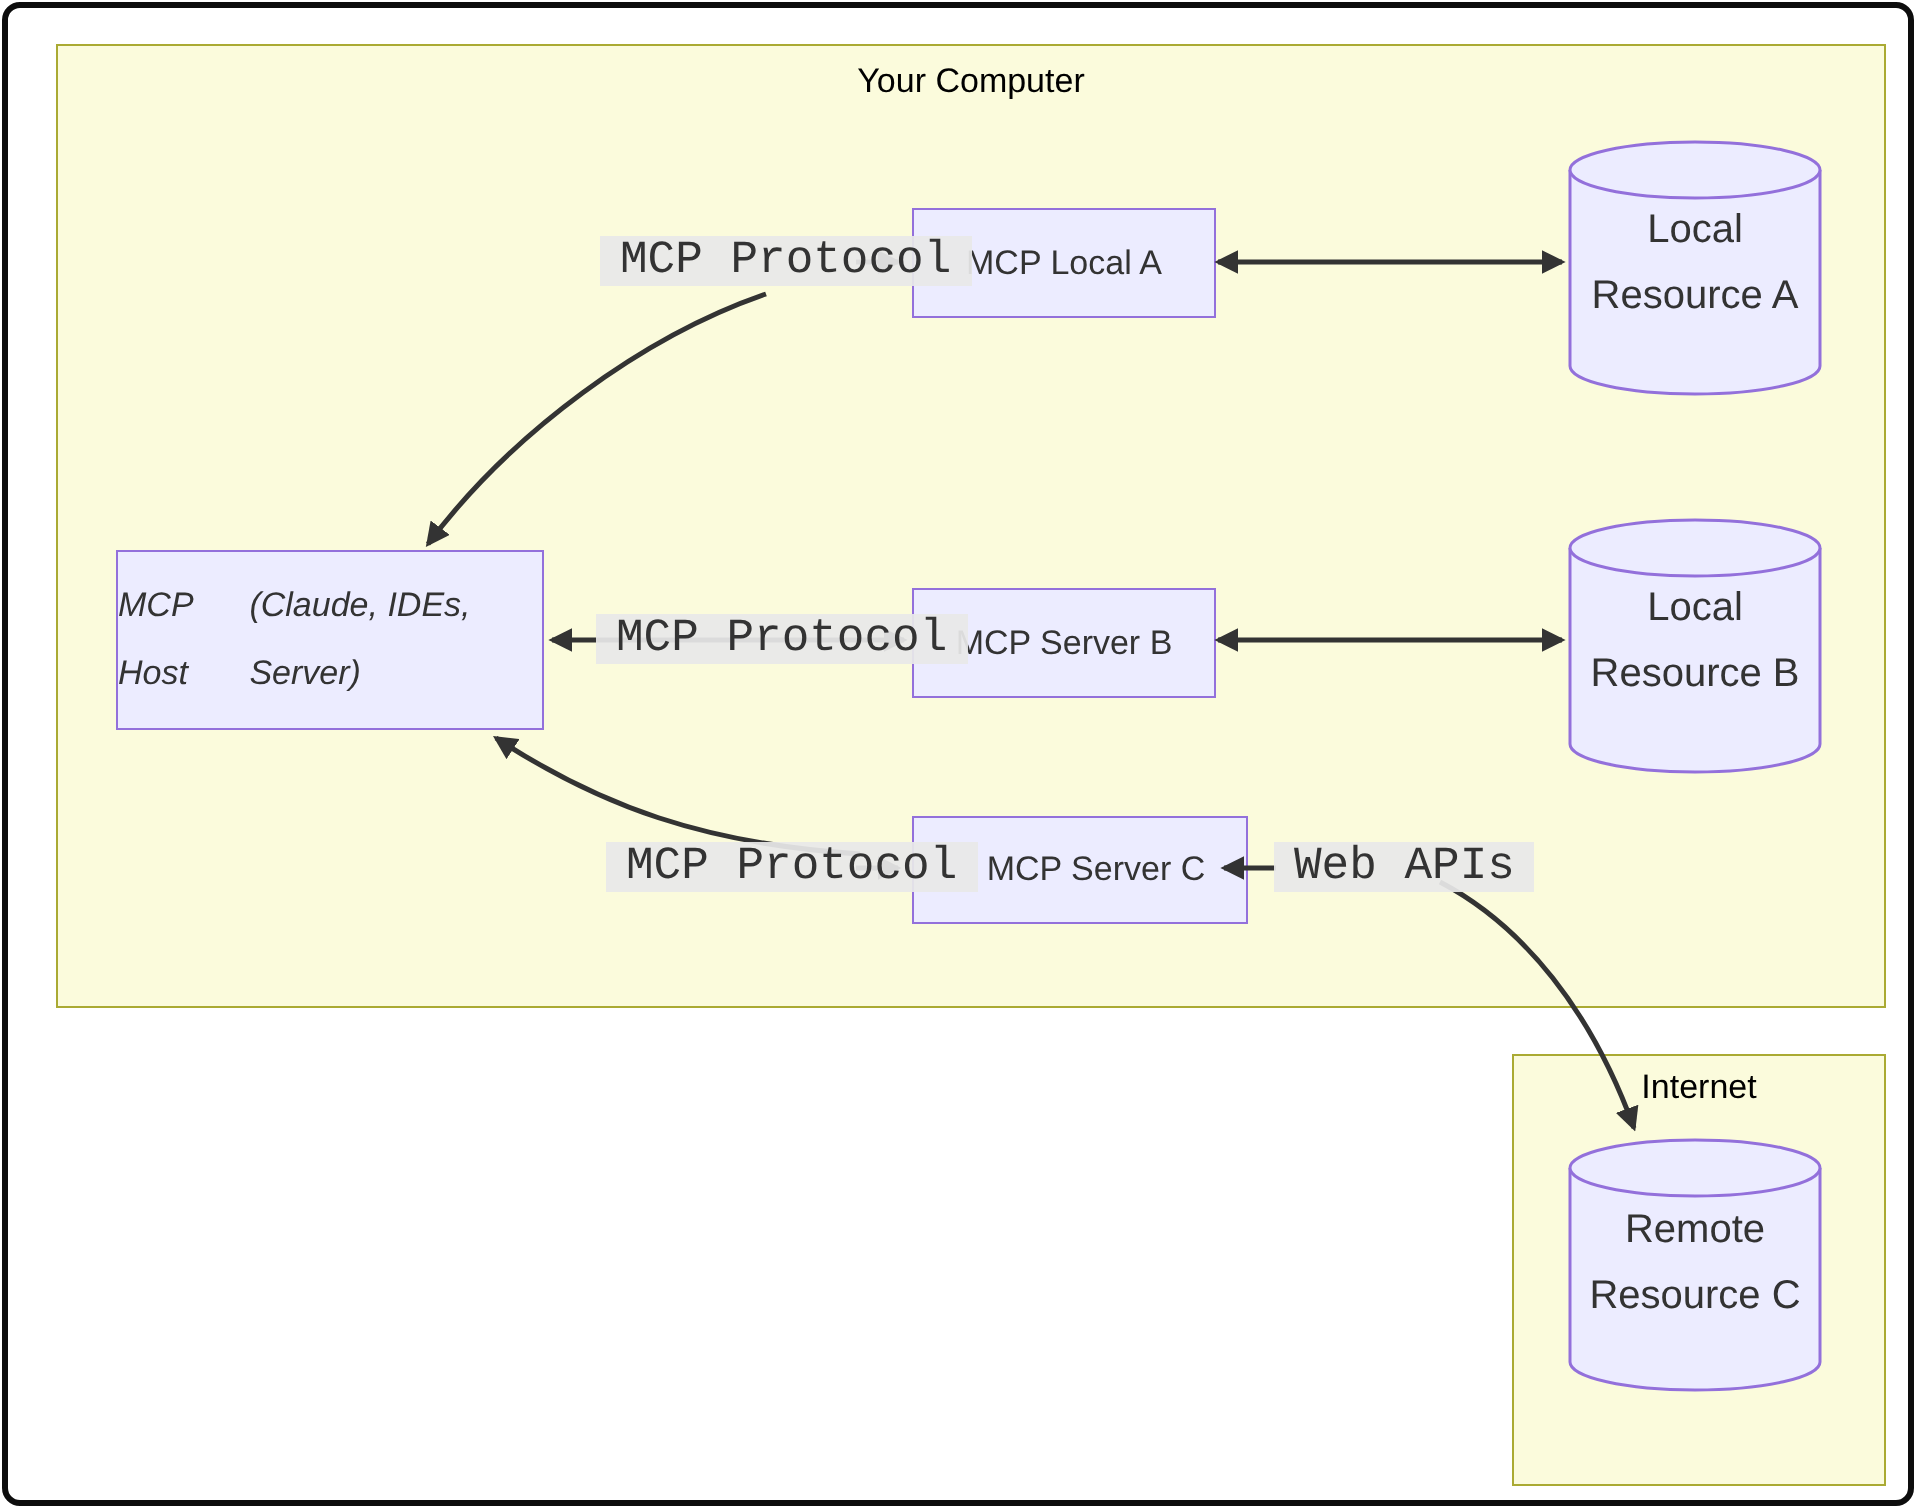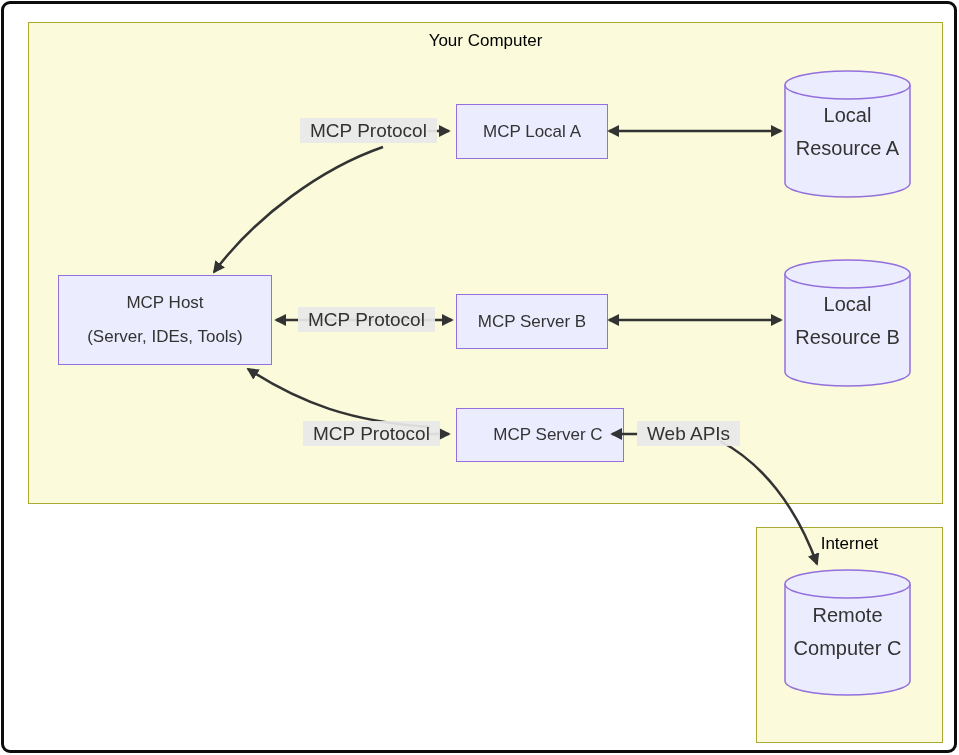--- a/index.html
+++ b/index.html
@@ -6,28 +6,28 @@
   .stage{position:relative;width:959px;height:755px;background:#ffffff;overflow:hidden;
          font-family:"Liberation Sans",sans-serif;color:#333333;}
   .frame{position:absolute;left:1px;top:1px;right:2px;bottom:2px;
          border:3px solid #0d0d0d;border-radius:9px;z-index:0;}
   .cluster{position:absolute;background:#fbfbdc;border:1.5px solid #aaaa33;z-index:1;}
   .cluster-title{position:absolute;left:0;right:0;top:8px;text-align:center;
                  font-size:17px;color:#000000;}
   .node{position:absolute;background:#ececff;border:1.5px solid #9370db;
         display:flex;align-items:center;justify-content:center;
         font-size:17px;z-index:3;}
-  .node-multi{flex-direction:column;line-height:34px;}
+  .node-multi{flex-direction:row;line-height:34px;font-style:italic;}
   .svg-layer{position:absolute;left:0;top:0;width:959px;height:755px;pointer-events:none;}
   .cyl-svg{z-index:2;}
   .edge-svg{z-index:4;}
   .cyl-label{position:absolute;width:125px;text-align:center;font-size:20px;
              line-height:33px;z-index:3;}
   .edge-label{position:absolute;background:rgba(232,232,232,0.93);color:#333333;
-              font-size:19px;line-height:25px;padding:0 10px;white-space:nowrap;z-index:5;}
+              font-size:23px;line-height:25px;padding:0 10px;white-space:nowrap;z-index:5;font-family:Liberation Mono, monospace;}
 </style>
 </head>
 <body>
 
 <div class="stage">
 
   <div class="frame"></div>
 
   <div class="cluster" style="left:28px;top:22px;width:913px;height:480px;">
     <div class="cluster-title">Your Computer</div>
@@ -47,21 +47,21 @@
       <ellipse cx="847.5" cy="274" rx="62.5" ry="14" fill="#ececff" stroke="#9370db" stroke-width="1.5"></ellipse>
     </g>
     <g>
       <path d="M785 584 L785 681 A62.5 14 0 0 0 910 681 L910 584" fill="#ececff" stroke="#9370db" stroke-width="1.5"></path>
       <ellipse cx="847.5" cy="584" rx="62.5" ry="14" fill="#ececff" stroke="#9370db" stroke-width="1.5"></ellipse>
     </g>
   </svg>
 
   <div class="node node-multi" style="left:58px;top:275px;width:212px;height:88px;">
     <span>MCP Host</span>
-    <span>(Server, IDEs, Tools)</span>
+    <span>(Claude, IDEs, Server)</span>
   </div>
 
   <div class="node" style="left:456px;top:104px;width:150px;height:53px;">
     <span>MCP Local A</span>
   </div>
 
   <div class="node" style="left:456px;top:294px;width:150px;height:53px;text-align:right;">
     <span>MCP Server B</span>
   </div>
 
@@ -72,21 +72,21 @@
   <div class="cyl-label" style="left:785px;top:99px;">
     <div>Local</div>
     <div>Resource A</div>
   </div>
   <div class="cyl-label" style="left:785px;top:288px;">
     <div>Local</div>
     <div>Resource B</div>
   </div>
   <div class="cyl-label" style="left:785px;top:599px;">
     <div>Remote</div>
-    <div>Computer C</div>
+    <div>Resource C</div>
   </div>
 
   <svg class="svg-layer edge-svg" viewBox="0 0 959 755">
     <defs>
       <marker id="ah" viewBox="0 0 10 10" refX="8.5" refY="5" markerWidth="12" markerHeight="12" orient="auto-start-reverse" markerUnits="userSpaceOnUse">
         <path d="M0 0 L10 5 L0 10 z" fill="#333333"></path>
       </marker>
     </defs>
     <g fill="none" stroke="#333333" stroke-width="2.5">
       <path d="M383 147 C 322 168, 256 216, 214 272" marker-end="url(#ah)"></path>

